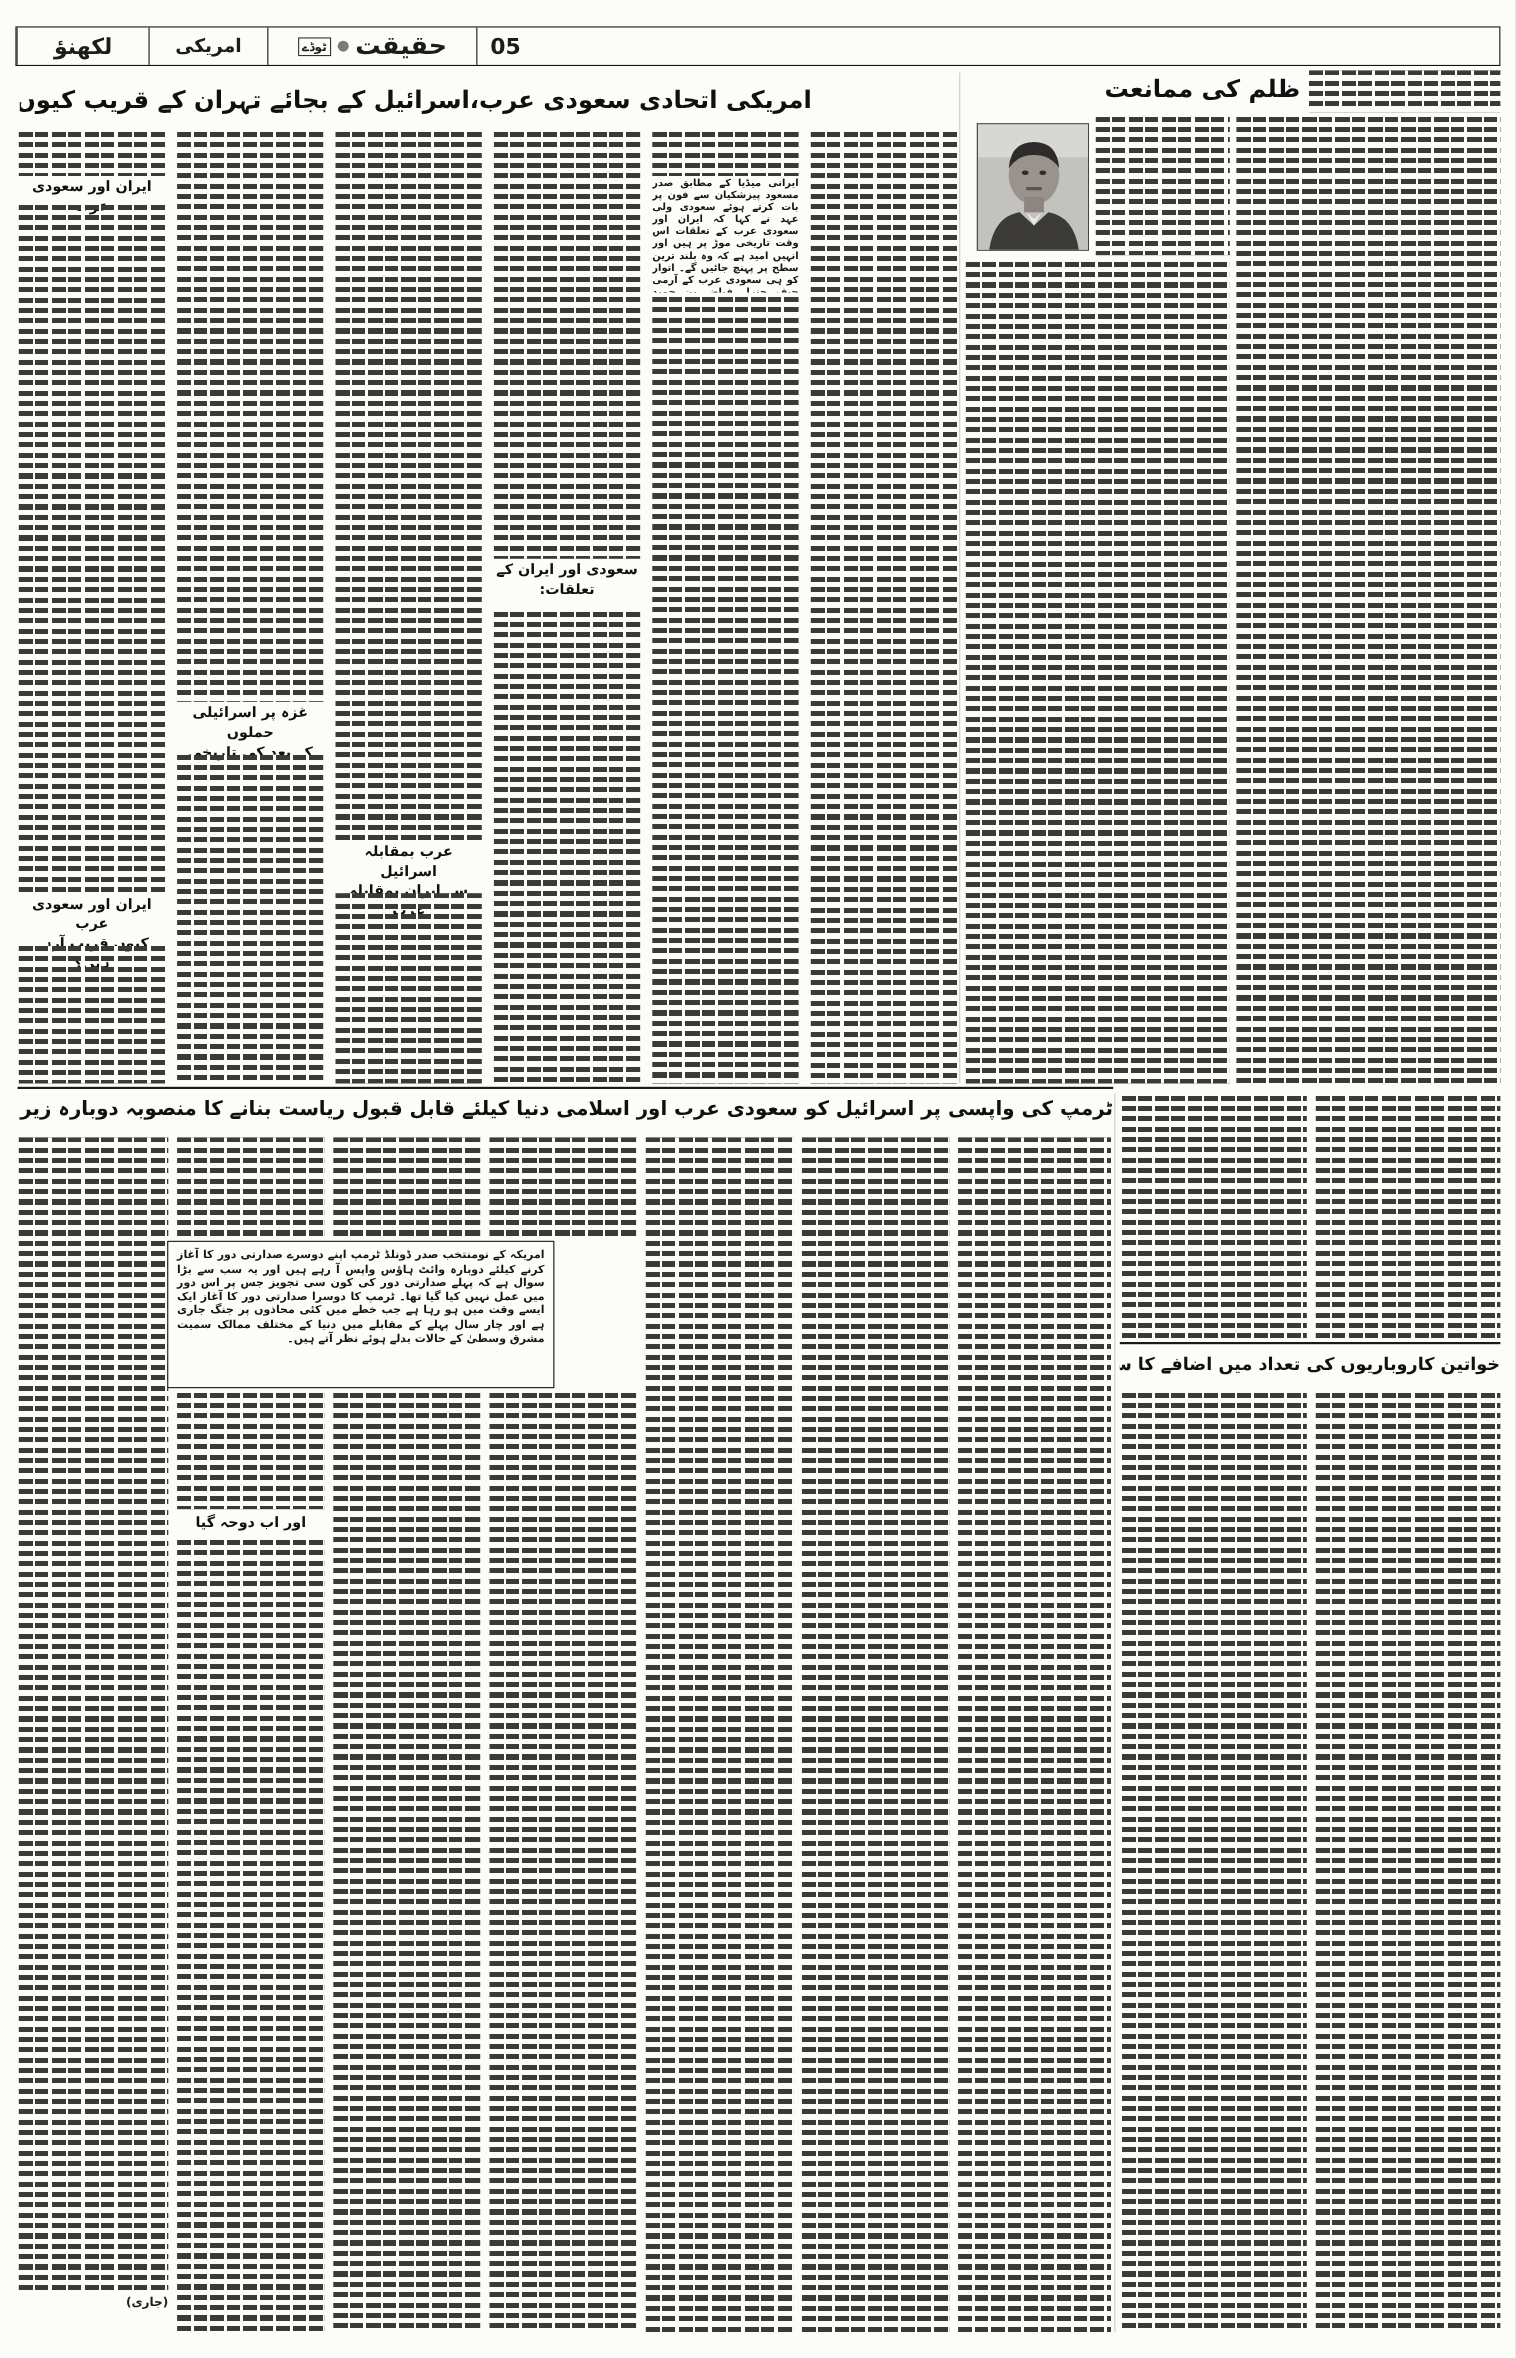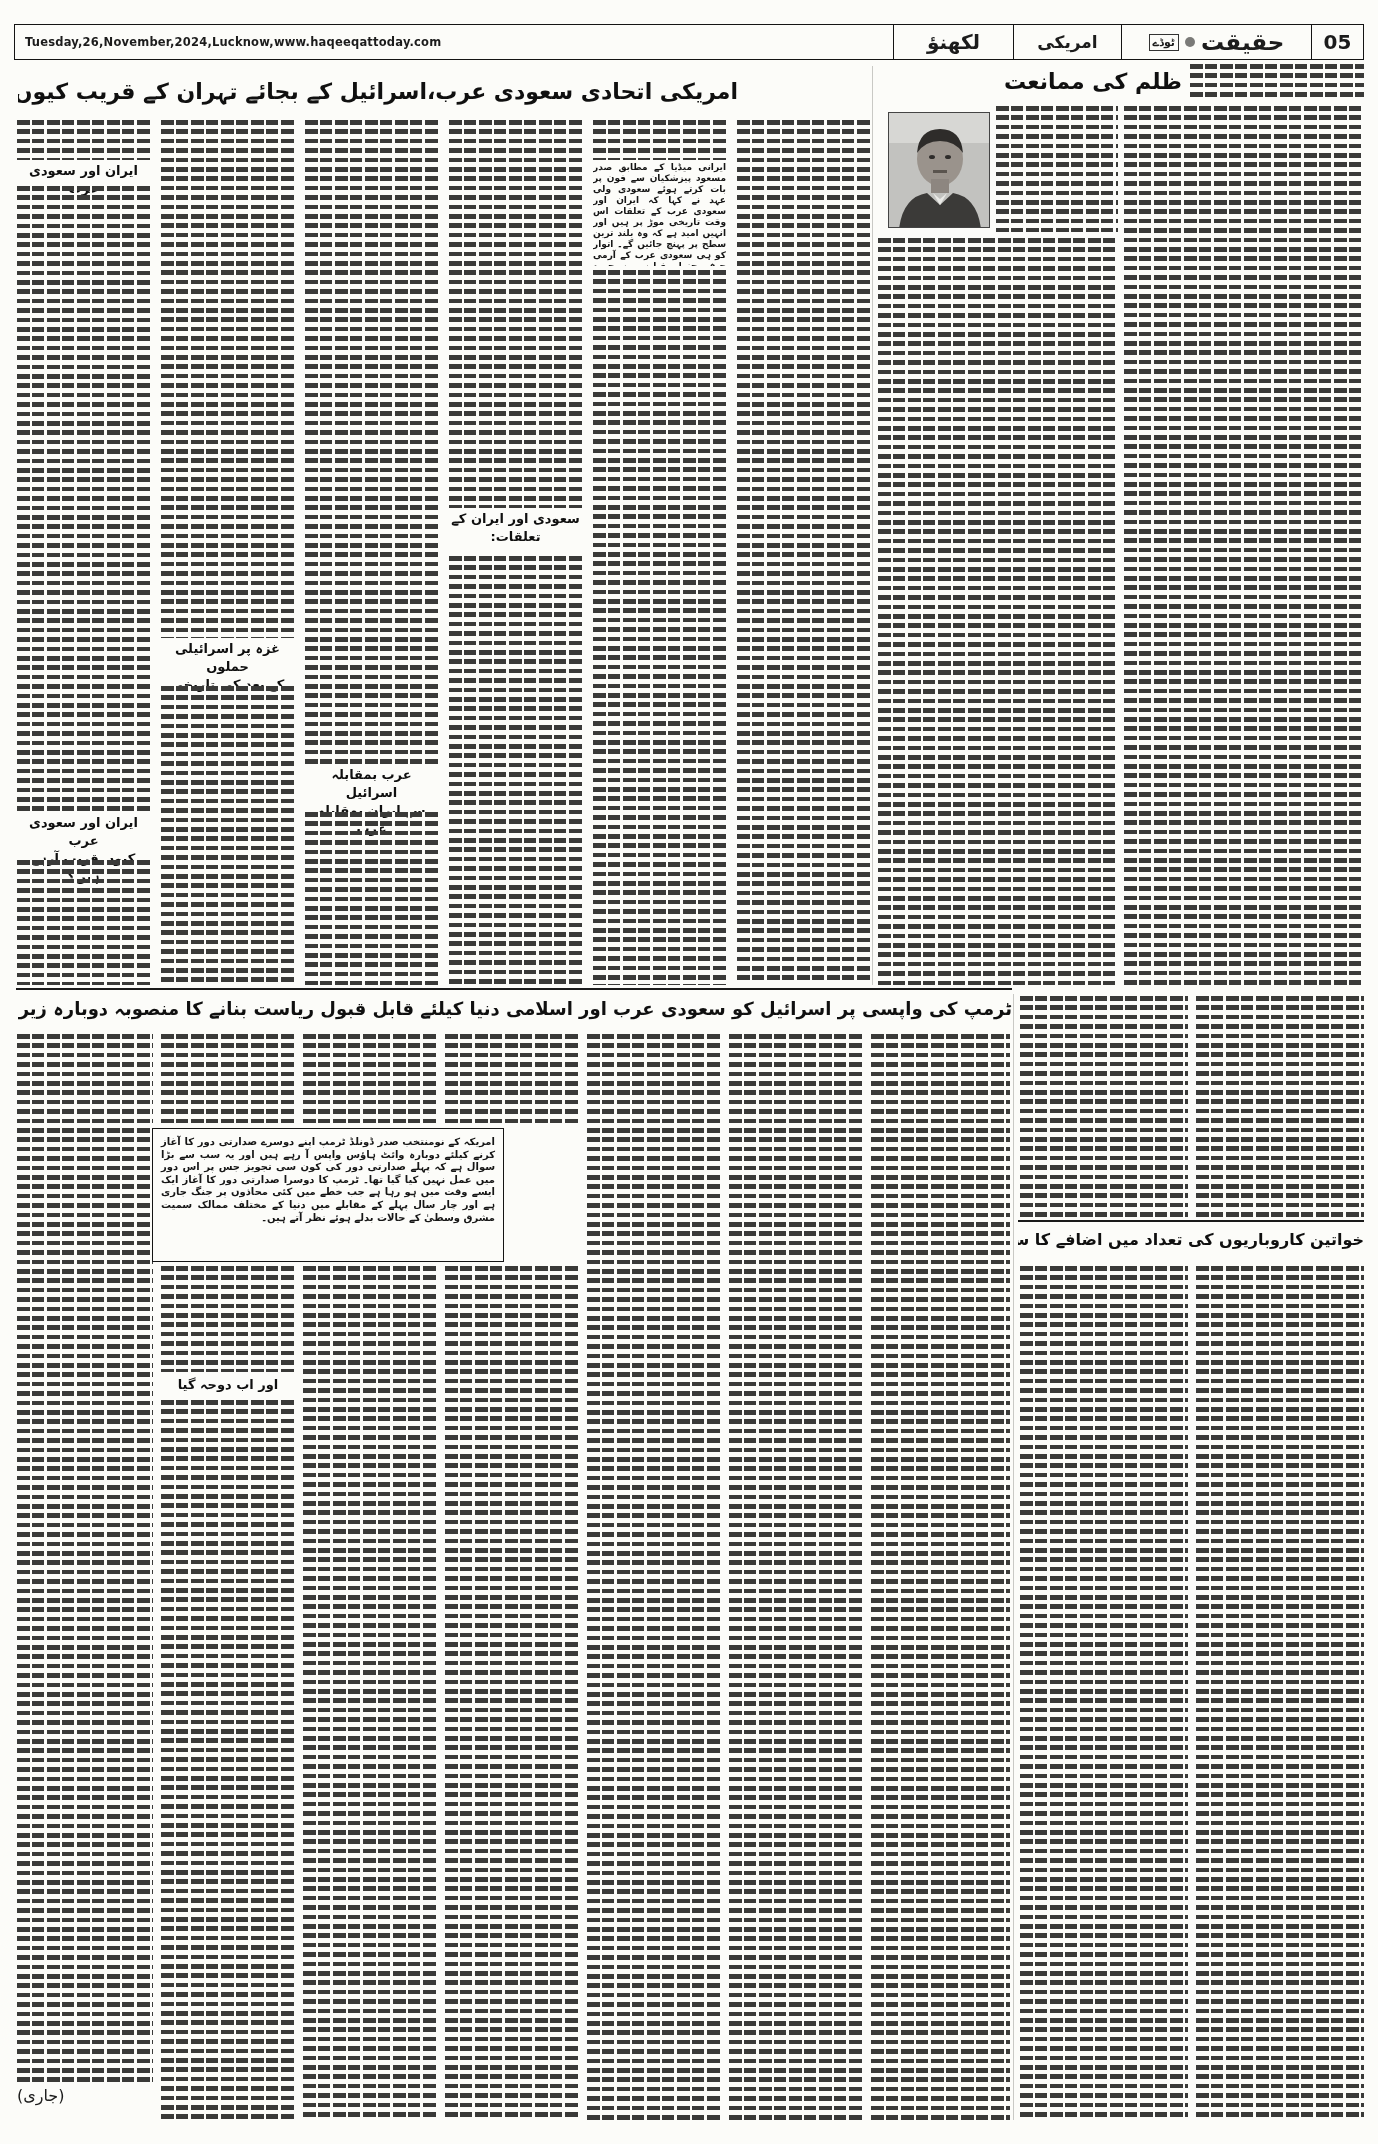--- a/index.html
+++ b/index.html
@@ -47,30 +47,29 @@
     position:absolute; font-weight:bold; direction:rtl; text-align:justify;
     overflow:hidden; color:#161616;
   }
   .lead{ font-size:9px; line-height:11px; }
   .boxlead{
     border:1.5px solid #141414; padding:7px 8px;
     font-size:10px; line-height:12.6px; background:#fcfcf9;
   }
   .rule-h{ position:absolute; background:#1a1a1a; }
   .rule-v{ position:absolute; background:#c9c9c5; }
-  .continued{ position:absolute; font-weight:normal; font-size:16px; direction:rtl; text-align:left; }
+  .continued{ position:absolute; font-weight:bold; font-size:11px; direction:rtl; text-align:right; }
   .photo{ position:absolute; border:1px solid #444; overflow:hidden; background:#bdbdba; }
 </style>
 </head>
 <body>
 
 <div class="page">
 
   <div class="topbar">
-    <div class="cell date">Tuesday,26,November,2024,Lucknow,www.haqeeqattoday.com</div>
     <div class="cell city" dir="rtl">لکھنؤ</div>
     <div class="cell section" dir="rtl">امریکی</div>
     <div class="cell mast" dir="rtl">
       <span class="mast-big">حقیقت</span>
       <span class="mast-dot"></span>
       <span class="mast-small">ٹوڈے</span>
     </div>
     <div class="cell pnum">05</div>
   </div>
 

